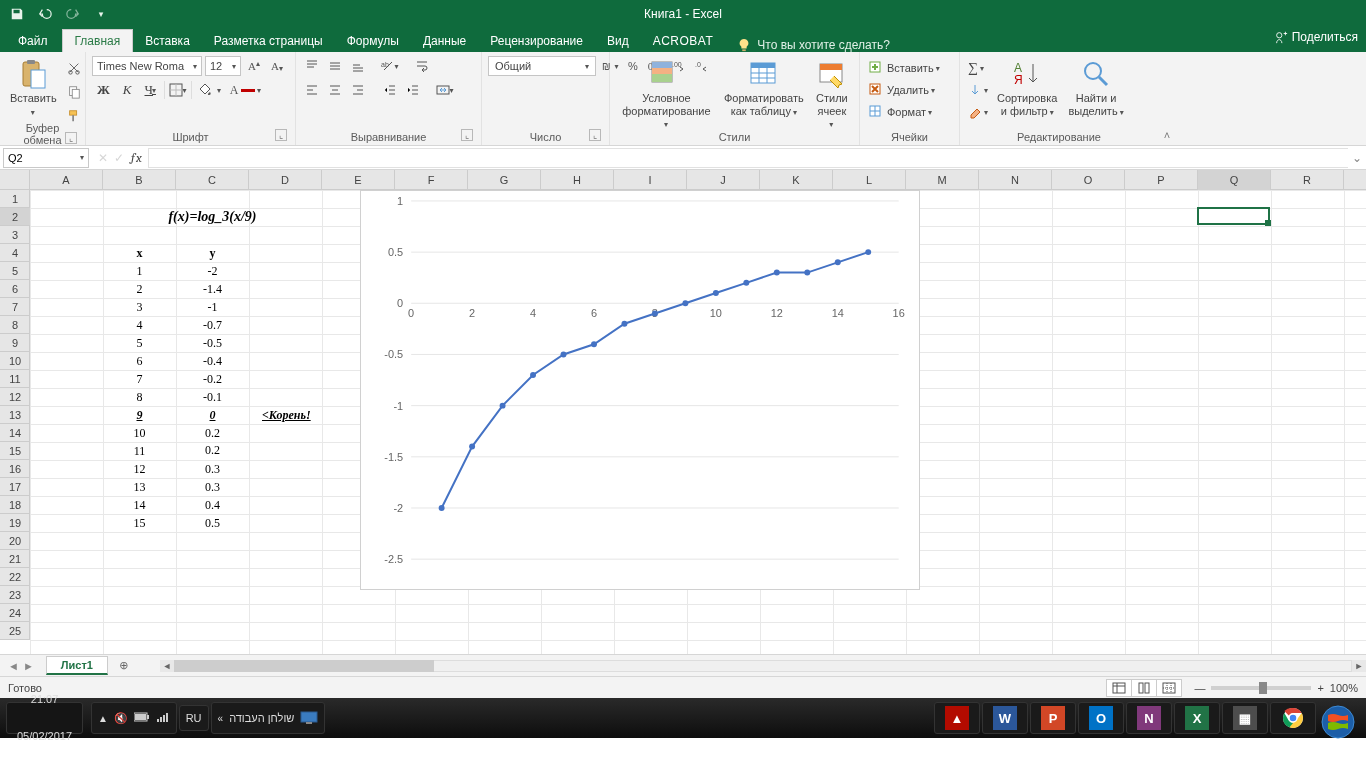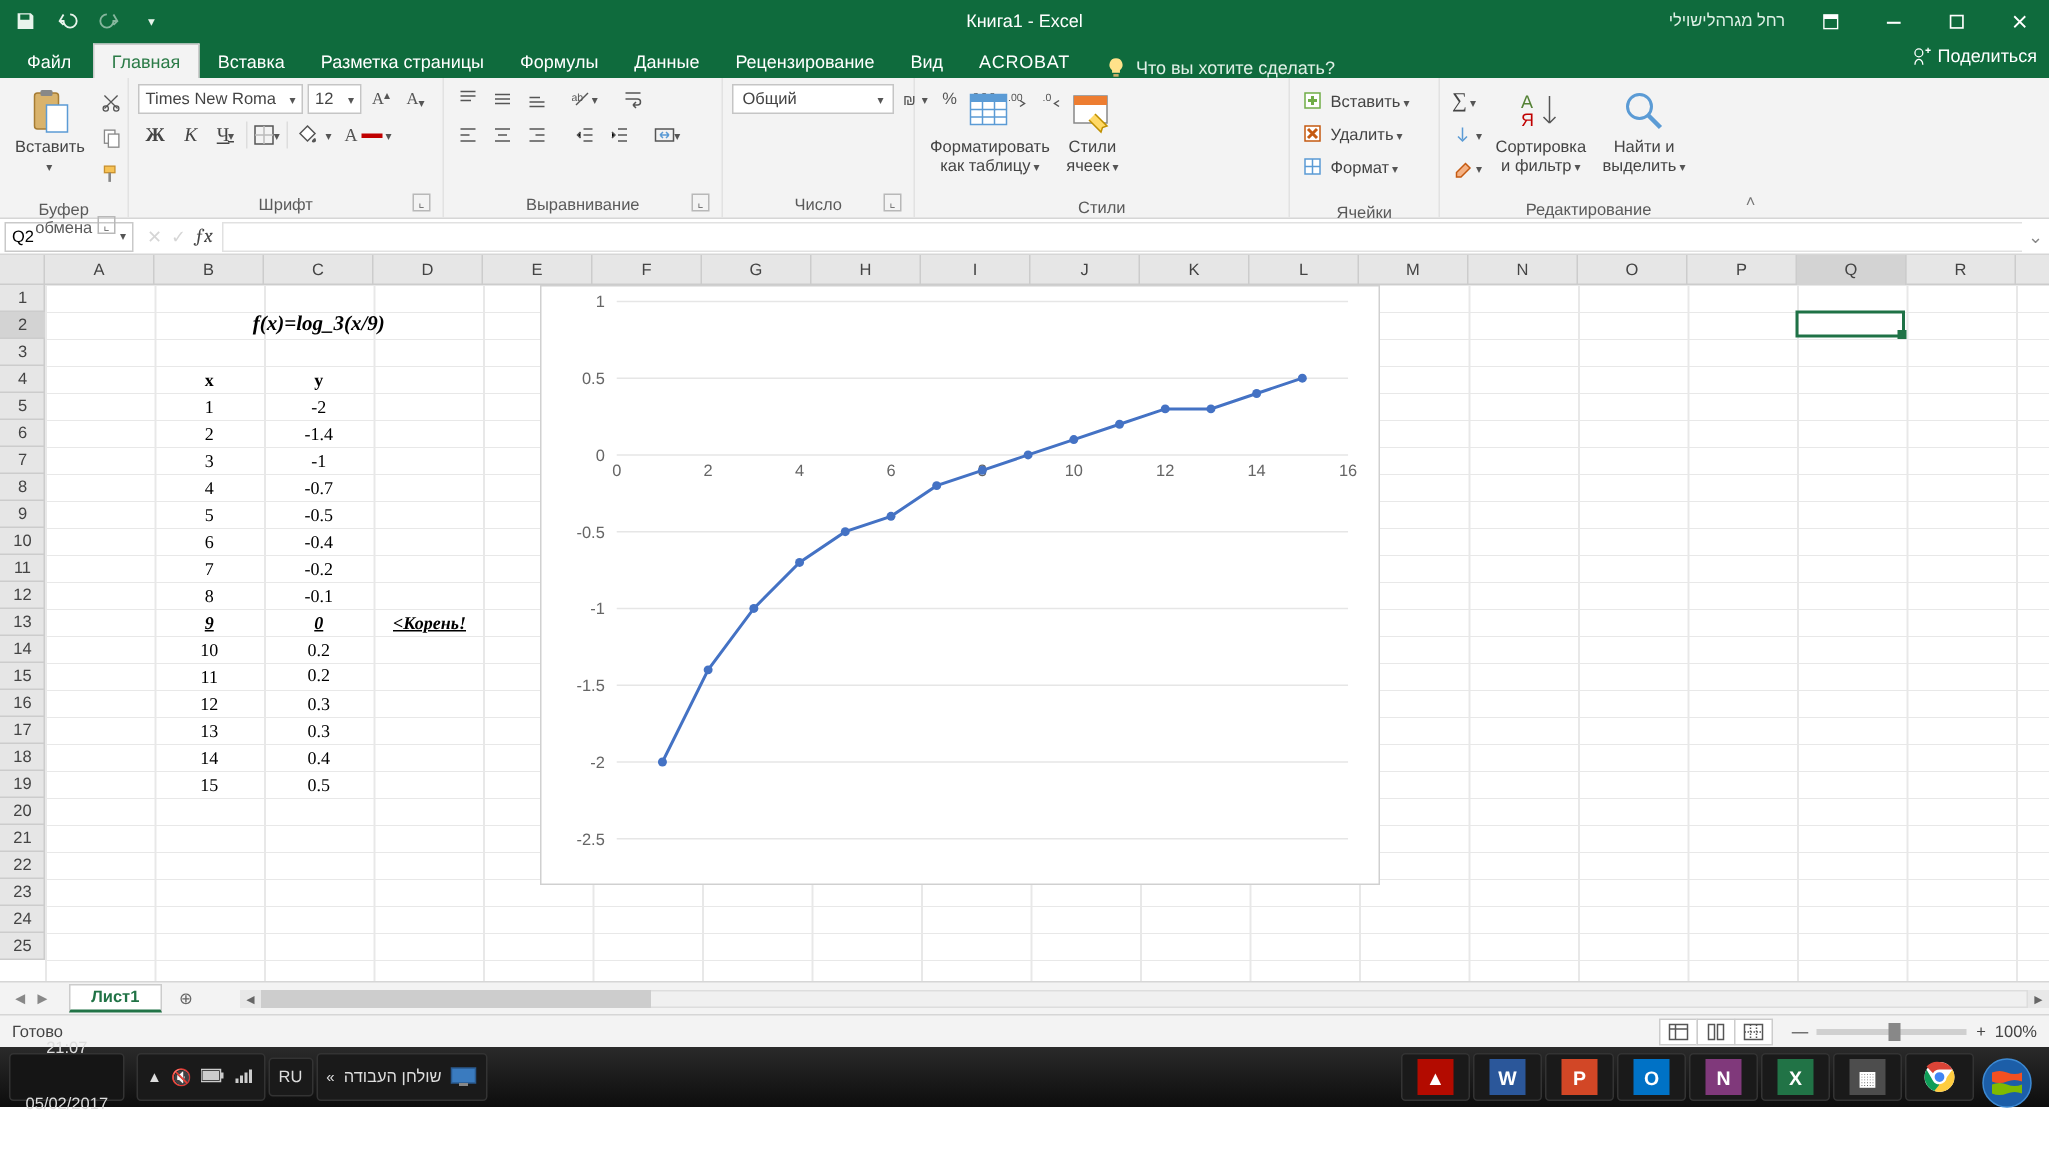--- a/index.html
+++ b/index.html
@@ -17,21 +17,21 @@
   .tabs { background: #0f6b3d; height: 24px; display: flex; align-items: flex-end; padding-left: 4px; gap: 0; position: relative; }
   .tab { color: #fff; padding: 4px 12px 4px; font-size: 12px; cursor: default; }
   .tab.file { color: #fff; padding: 4px 14px; }
   .tab.active { background: #f3f3f3; color: #2b7b47; border: 1px solid #ccc; border-bottom: none; }
   .tab.acrobat { letter-spacing: .5px; }
   .tell-me { color: #e1f0e7; display: flex; align-items: center; gap: 6px; margin-left: 12px; font-size: 12px; }
   .tell-me .bulb { width: 14px; height: 14px; }
   .share { position: absolute; right: 8px; top: 2px; color: #fff; display: flex; align-items: center; gap: 4px; font-size: 12px; }
 
   .ribbon { background: #f3f3f3; border-bottom: 1px solid #d6d6d6; height: 94px; display: flex; font-size: 11px; color: #444; }
-  .grp { border-right: 1px solid #e2e2e2; display: flex; flex-direction: column; justify-content: space-between; padding: 4px 6px 2px; position: relative; gap: 12px; }
+  .grp { border-right: 1px solid #e2e2e2; display: flex; flex-direction: column; justify-content: space-between; padding: 4px 6px 2px; position: relative; }
   .grp .row { display: flex; align-items: center; gap: 3px; }
   .grp .label { text-align: center; color: #5a5a5a; font-size: 11px; padding-top: 2px; position: relative; }
   .dlaunch { position: absolute; right: 2px; bottom: 2px; width: 12px; height: 12px; border: 1px solid #b8b8b8; display:flex;align-items:center;justify-content:center; color:#777;font-size:9px; }
   .bigbtn { display: flex; flex-direction: column; align-items: center; gap: 2px; padding: 2px 4px; }
   .bigbtn .ic { width: 32px; height: 32px; display: flex; align-items: center; justify-content: center; }
   .bigbtn .txt { font-size: 11px; text-align: center; line-height: 1.15; }
   .smallic { width: 20px; height: 20px; display: flex; align-items: center; justify-content: center; border: 1px solid transparent; color:#555; }
   .smallic svg { width: 14px; height: 14px; }
   .ddarrow { font-size: 8px; color: #555; margin-left: -1px; }
   .fontbox { width: 110px; height: 20px; border: 1px solid #c5c5c5; background: #fff; padding: 0 4px; font-size: 11px; display:flex; align-items:center; justify-content:space-between; }
@@ -114,44 +114,20 @@
         </svg>
       </span>
     <span class="ic" style="opacity:.55">
         <svg viewBox="0 0 16 16">
           <path fill="none" stroke="currentColor" stroke-width="1.4" d="M6 3a5 5 0 1 0 5 5h3m-3-5 3 5-3 3"></path>
         </svg>
       </span>
     <span class="ic" style="font-size:9px;">▾</span>
   </div>
   <div class="doc-title">Книга1  -  Excel</div>
-  <div class="right">
-    <span class="user">רחל מגרהלישוילי</span>
-    <span class="winbtn">
-        <svg viewBox="0 0 12 12">
-          <rect x="1" y="1" width="10" height="10" fill="none" stroke="currentColor"></rect>
-          <rect x="1" y="1" width="10" height="3" fill="currentColor"></rect>
-        </svg>
-      </span>
-    <span class="winbtn">
-        <svg viewBox="0 0 12 12">
-          <rect x="1" y="6" width="10" height="1.5" fill="currentColor"></rect>
-        </svg>
-      </span>
-    <span class="winbtn">
-        <svg viewBox="0 0 12 12">
-          <rect x="1.5" y="1.5" width="9" height="9" fill="none" stroke="currentColor" stroke-width="1.2"></rect>
-        </svg>
-      </span>
-    <span class="winbtn">
-        <svg viewBox="0 0 12 12">
-          <path stroke="currentColor" stroke-width="1.3" d="M2 2l8 8M10 2l-8 8"></path>
-        </svg>
-      </span>
-  </div>
 </div>
 
 <div class="tabs">
   <div class="tab file">Файл</div>
   <div class="tab active">Главная</div>
   <div class="tab">Вставка</div>
   <div class="tab">Разметка страницы</div>
   <div class="tab">Формулы</div>
   <div class="tab">Данные</div>
   <div class="tab">Рецензирование</div>
@@ -362,20 +338,32 @@
               <path d="M11 12l-3-2 3-2" stroke="#555" fill="none"></path>
             </svg>
           </span>
       </div>
     </div>
     <div class="label"><span>Число</span><span class="dlaunch">⌞</span></div>
   </div>
 
   <div class="grp" style="width:250px">
     <div class="row" style="height:64px;align-items:flex-start;">
+      <div class="bigbtn">
+        <span class="ic">
+            <svg viewBox="0 0 32 32">
+              <rect x="2" y="4" width="20" height="20" fill="#fff" stroke="#888"></rect>
+              <rect x="2" y="4" width="20" height="6" fill="#8fb2dc"></rect>
+              <rect x="2" y="10" width="20" height="6" fill="#f4b183"></rect>
+              <rect x="2" y="16" width="20" height="8" fill="#a9d18e"></rect>
+            </svg>
+          </span>
+        <span class="txt"><span style="white-space:pre-line;">Условное
+форматирование</span> <span class="ddarrow">▾</span></span>
+      </div>
       <div class="bigbtn">
         <span class="ic">
             <svg viewBox="0 0 32 32">
               <rect x="3" y="5" width="24" height="20" fill="#fff" stroke="#5b9bd5"></rect>
               <rect x="3" y="5" width="24" height="5" fill="#5b9bd5"></rect>
               <path d="M3 15h24M3 20h24M11 5v20M19 5v20" stroke="#5b9bd5"></path>
             </svg>
           </span>
         <span class="txt"><span style="white-space:pre-line;">Форматировать
 как таблицу</span> <span class="ddarrow">▾</span></span>

